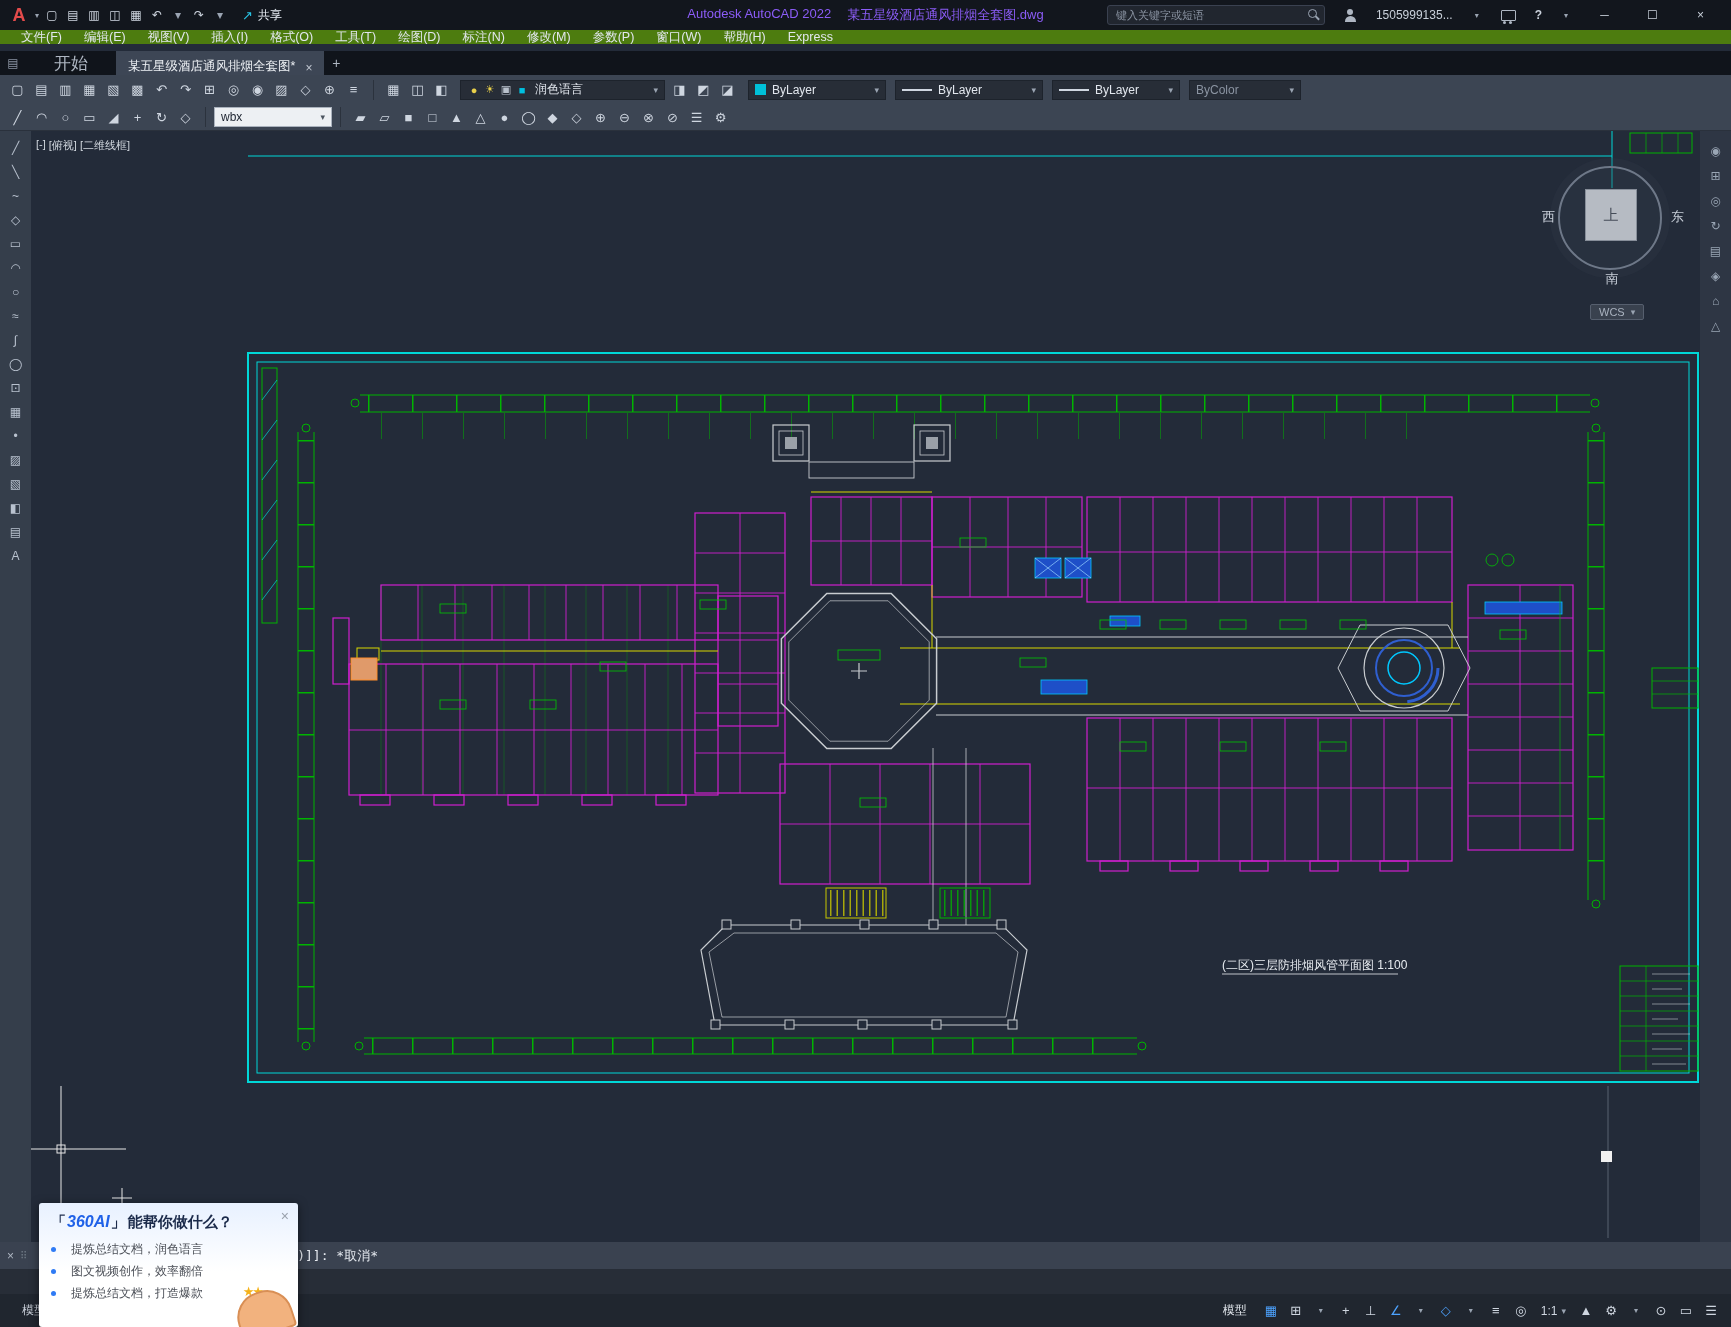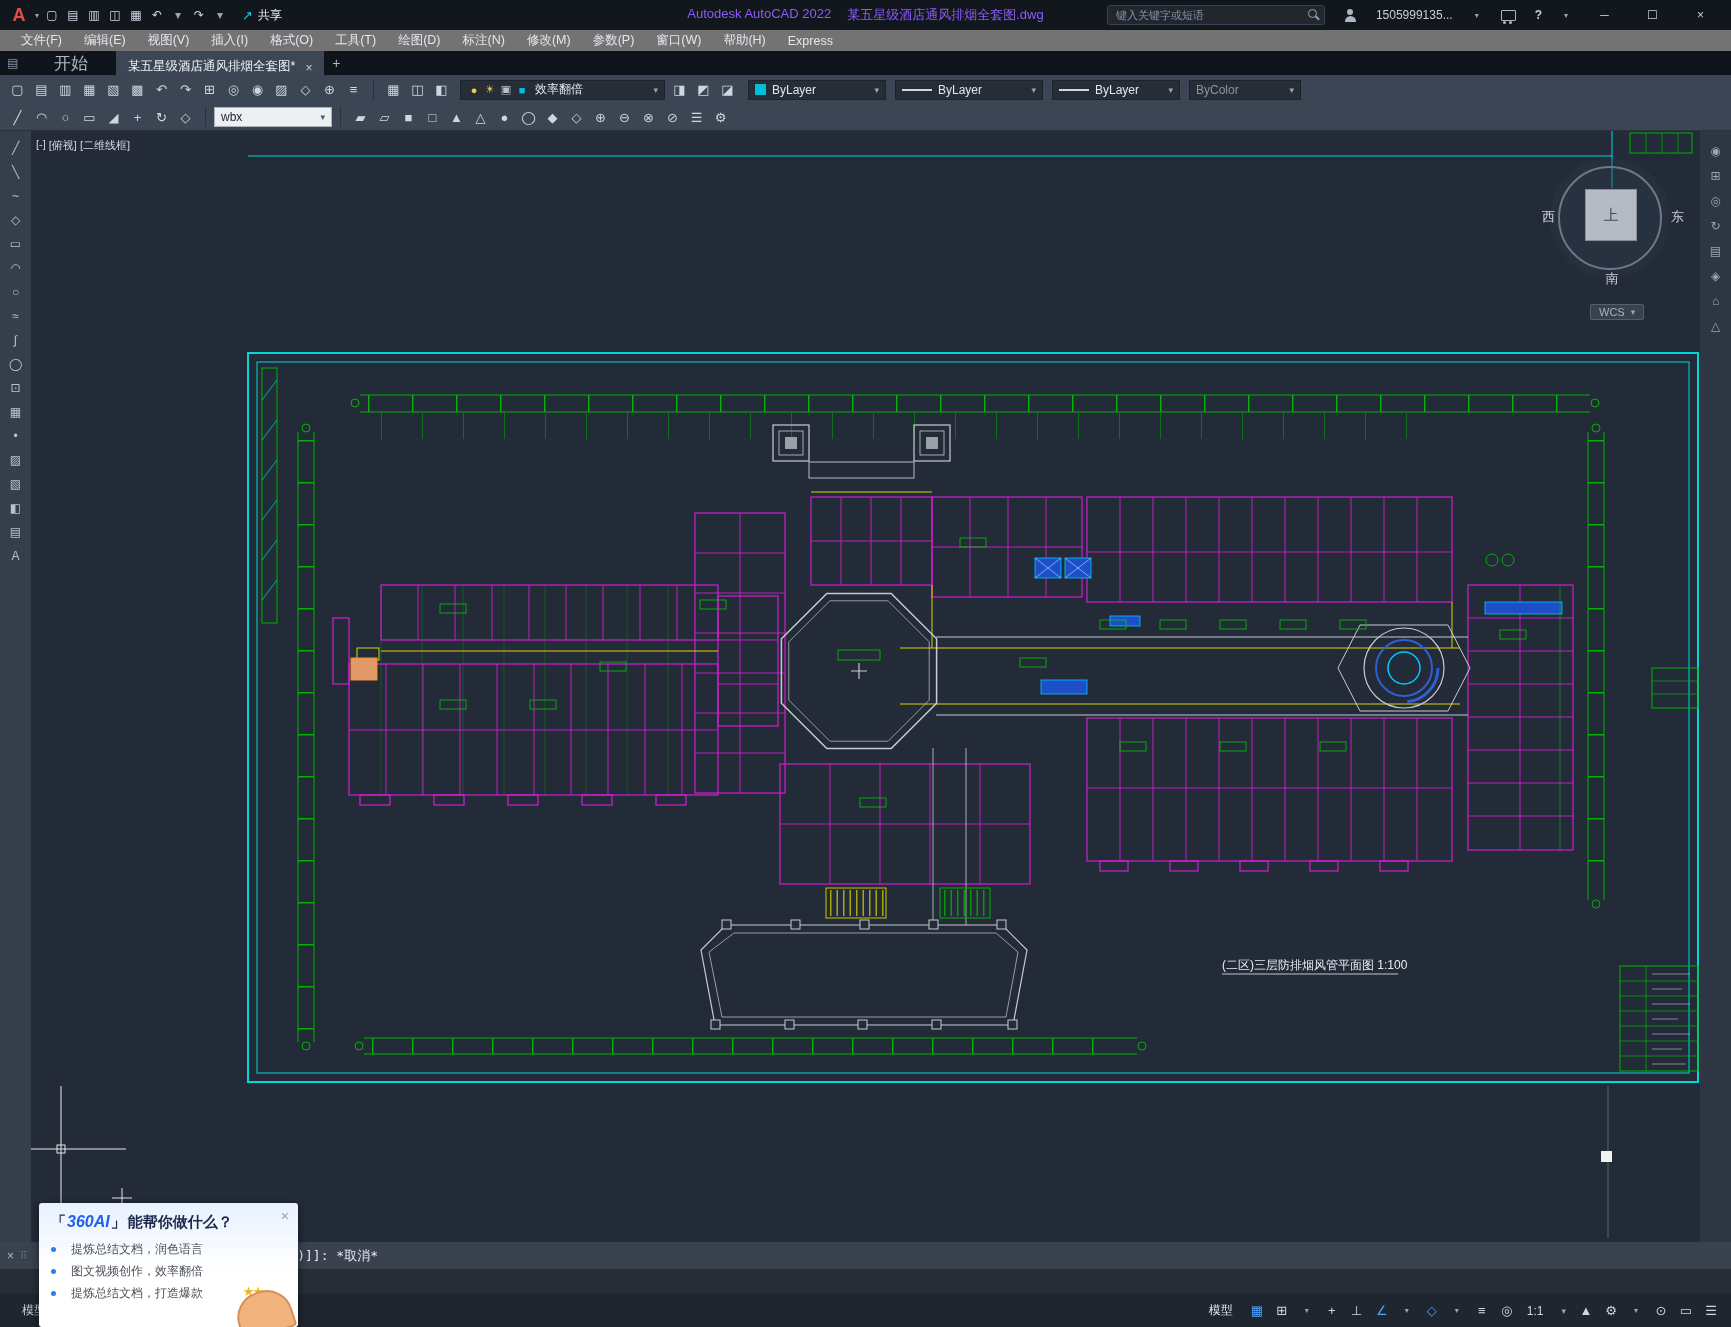--- a/index.html
+++ b/index.html
@@ -36,21 +36,21 @@
   .search::placeholder{color:#8a93a2;}
   .search-icon{position:absolute;right:8px;top:4px;width:7px;height:7px;border:1.5px solid #9aa4b2;border-radius:50%;}
   .search-icon::after{content:"";position:absolute;left:6px;top:7px;width:5px;height:1.5px;background:#9aa4b2;transform:rotate(45deg);}
   .person-icon{position:relative;width:13px;height:13px;}
   .person-icon::before{content:"";position:absolute;left:3.5px;top:0;width:6px;height:6px;border-radius:50%;background:#aeb6c2;}
   .person-icon::after{content:"";position:absolute;left:1px;top:7px;width:11px;height:6px;border-radius:6px 6px 0 0;background:#aeb6c2;}
   .cart-icon{position:relative;width:13px;height:9px;border:1.5px solid #aeb6c2;border-radius:1px;}
   .cart-icon::after{content:"";position:absolute;left:1px;top:10px;width:3px;height:3px;border-radius:50%;background:#aeb6c2;box-shadow:6px 0 0 #aeb6c2;}
   .winbtn{width:29px;height:30px;display:flex;align-items:center;justify-content:center;color:#c9d0da;font-size:12px;}
   
-  .menubar{left:0;top:30px;right:0;height:21px;background:#737373;z-index:20;
+  .menubar{left:0;top:30px;right:0;height:14px;background:#4d7c0f;z-index:20;
     display:flex;align-items:center;padding-left:10px;}
   .menu-item{padding:0 11px;font-size:12.5px;color:#e2e7ee;white-space:nowrap;}
   
   .tabbar{left:0;top:51px;right:0;height:24px;background:#10141b;z-index:20;
     display:flex;align-items:stretch;}
   .tabbar-burger{width:26px;display:flex;align-items:center;justify-content:center;color:#8a93a2;font-size:12px;}
   .tab-start{display:flex;align-items:center;padding:0 28px;color:#aeb6c2;font-size:17px;}
   .tab-doc{background:#3d4655;color:#eef1f5;display:flex;align-items:flex-end;gap:10px;
     padding:0 12px;font-size:12.5px;white-space:nowrap;}
   .tab-close{color:#c2c8d2;font-size:12px;}
@@ -100,21 +100,21 @@
   .cmd-close{margin-left:7px;color:#aeb6c2;font-size:12px;}
   .cmd-grip{margin-left:6px;color:#6b7682;font-size:10px;}
   .cmd-text{margin-left:262px;font-size:13px;font-family:"DejaVu Sans Mono","Liberation Mono",monospace;}
   .cmd2{left:0;right:0;top:1269px;height:25px;background:#272d37;z-index:20;}
   
   .statusbar{left:0;right:0;top:1294px;height:33px;background:#20262f;z-index:20;
     display:flex;align-items:center;justify-content:flex-end;padding-right:8px;gap:2px;}
   .status-left{position:absolute;left:22px;color:#c6ccd6;font-size:12px;}
   .model-btn{color:#dfe4ea;font-size:12px;padding:0 10px;}
   .statusbar .icn{width:24px;height:22px;}
-  .scale{color:#cfd6e0;font-size:12px;padding:0 6px;display:flex;align-items:center;gap:18px;}
+  .scale{color:#cfd6e0;font-size:12px;padding:0 6px;display:flex;align-items:center;gap:4px;}
   
   .ad{left:39px;top:1203px;width:259px;height:124px;z-index:50;
     background:linear-gradient(180deg,#e8f1ff 0%,#ffffff 55%);
     border-radius:3px;box-shadow:0 2px 10px rgba(0,0,0,.5);
     padding:10px 12px;box-sizing:border-box;overflow:hidden;}
   .ad-close{position:absolute;right:9px;top:5px;color:#9aa1ad;font-size:14px;}
   .ad-title{font-size:15px;font-weight:bold;color:#1b2a4a;display:flex;align-items:baseline;white-space:nowrap;}
   .ad-brand{color:#1f61e8;font-style:italic;font-size:16px;margin:0 1px;}
   .ad-q{margin-left:2px;}
   .ad ul{list-style:none;margin:9px 0 0;padding:0;display:flex;flex-direction:column;gap:5px;}
@@ -416,21 +416,21 @@
       <span class="icn">◫</span>
       <span class="icn">◧</span>
     </div>
   <div class="combo layer-combo">
     <span class="swatches">
         <span class="icn" style="color: rgb(232, 207, 74);">●</span>
         <span class="icn" style="color: rgb(232, 207, 74);">☀</span>
         <span class="icn" style="color: rgb(185, 193, 204);">▣</span>
         <span class="icn" style="color: rgb(0, 192, 224);">■</span>
       </span>
-    <span>效率翻倍</span>
+    <span>润色语言</span>
     <span class="caret">▾</span>
   </div>
   <div class="icn-group">
       <span class="icn">◨</span>
       <span class="icn">◩</span>
       <span class="icn">◪</span>
     </div>
   <div class="combo color-combo">
     <span class="color-chip"></span>
     <span>ByLayer</span>

